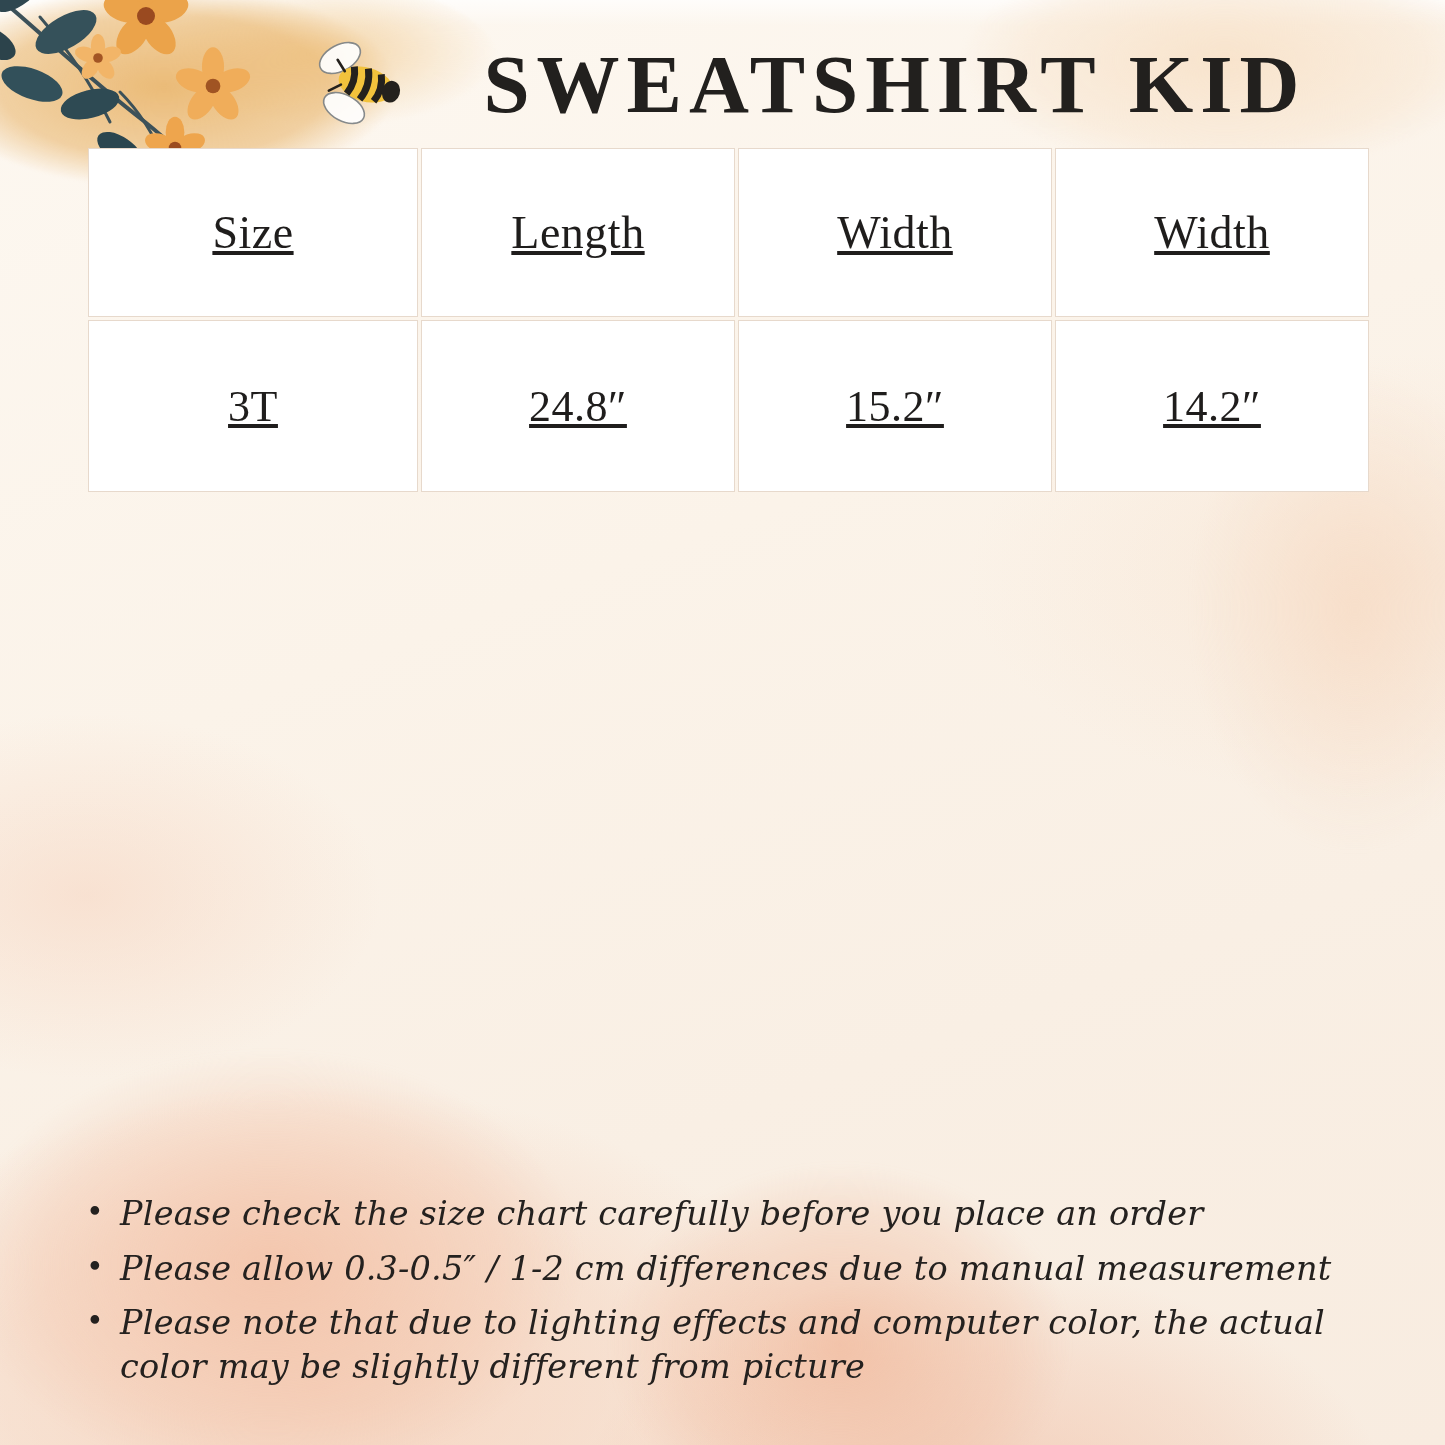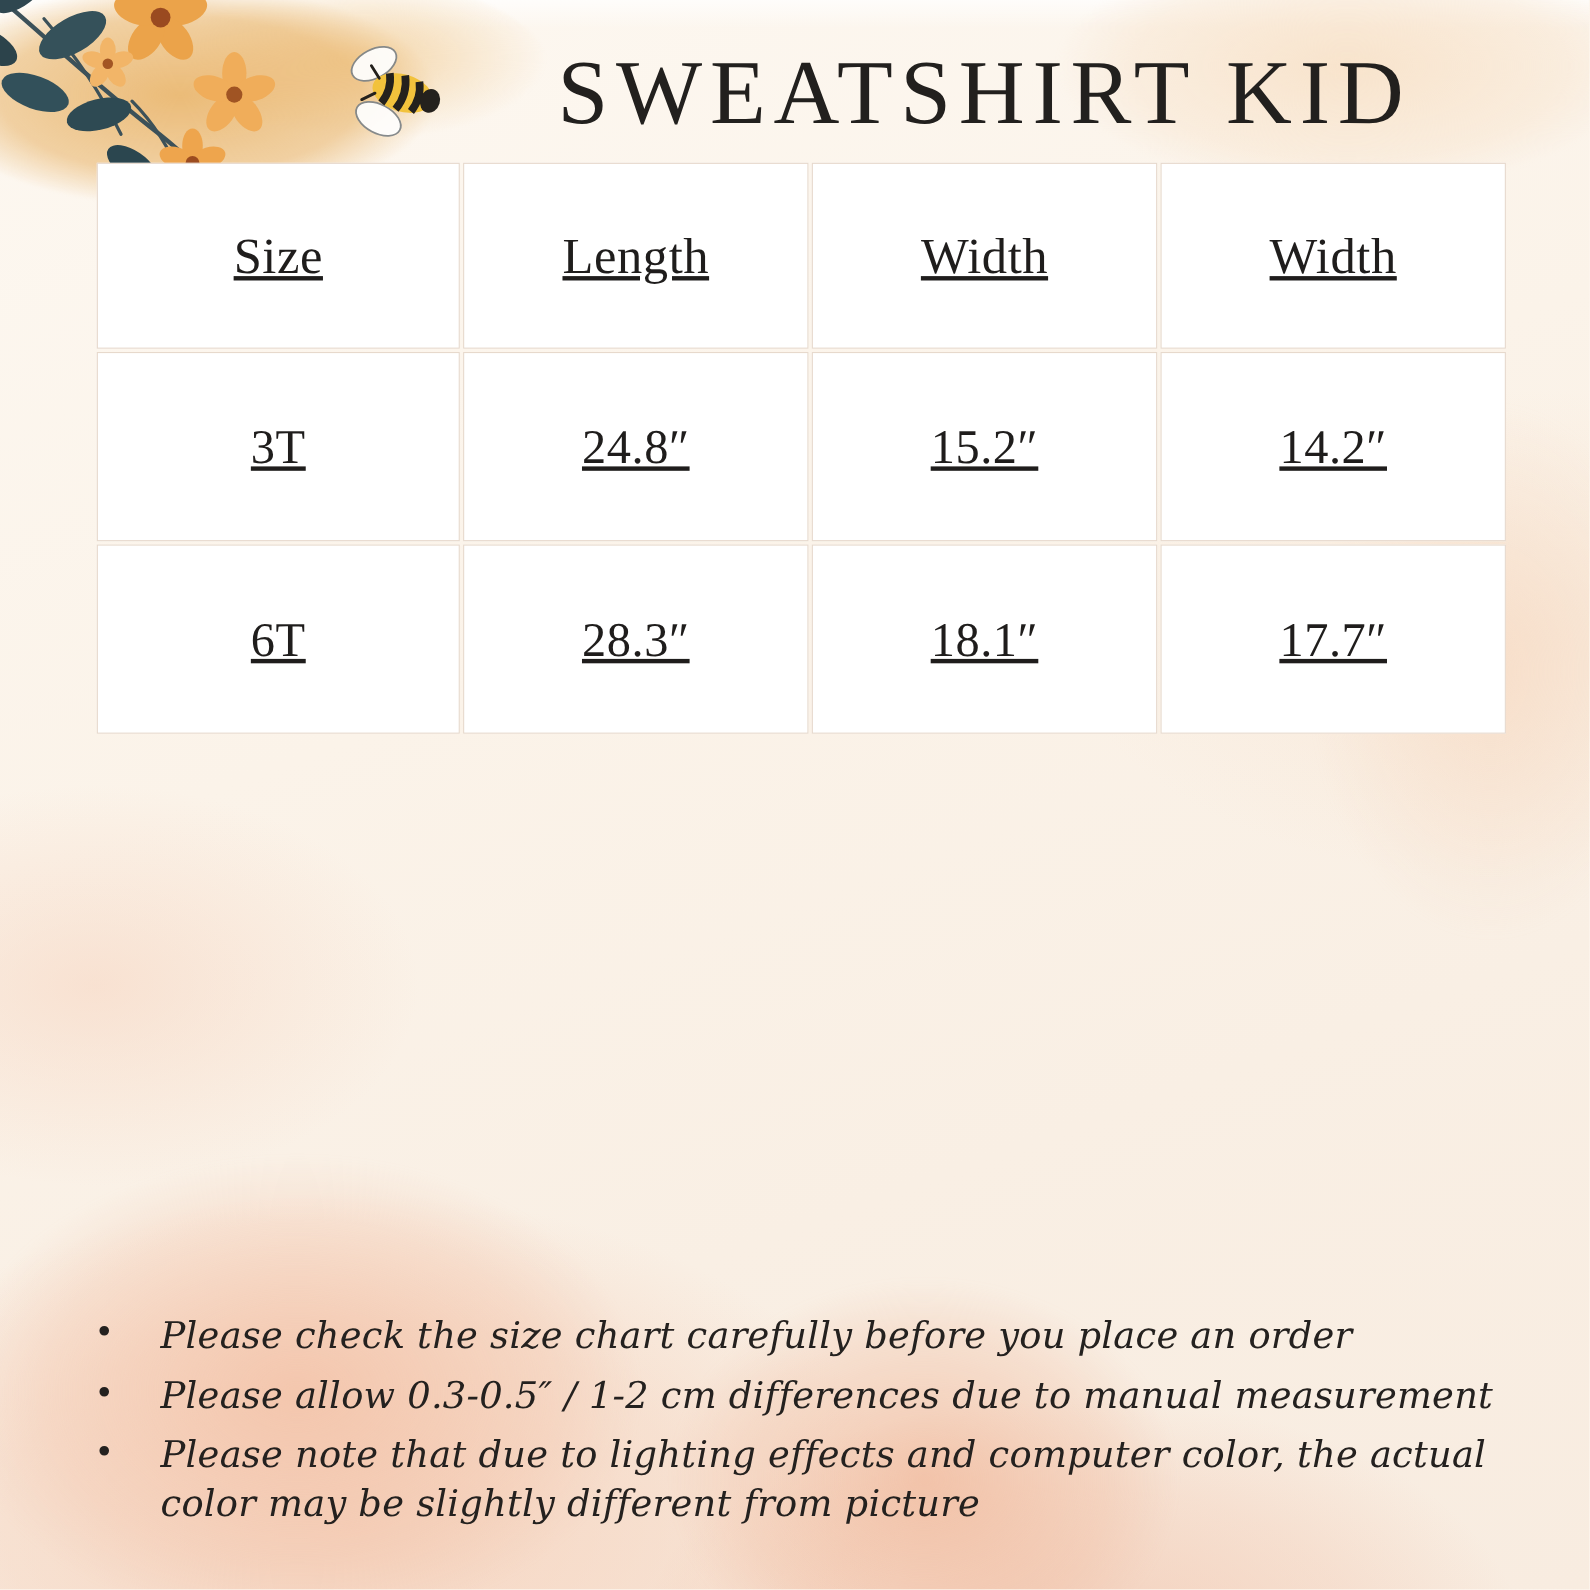--- a/index.html
+++ b/index.html
@@ -111,21 +111,21 @@
   .title {
     position: absolute;
     top: 36px;
     left: 400px;
     width: 990px;
     text-align: center;
     font-family: "Liberation Serif", serif;
     font-size: 83px;
     letter-spacing: 7px;
     color: #22201e;
-    font-weight: 400;
+    font-weight: 700;
     white-space: nowrap;
   }
 
   
   .chart-table {
     position: absolute;
     top: 145px;
     left: 85px;
     width: 1274px;
     border-collapse: separate;
@@ -171,21 +171,20 @@
   }
   .note .bullet {
     flex: 0 0 auto;
     width: 34px;
     font-size: 30px;
     line-height: 1.30;
     text-align: left;
   }
   .note .note-text {
     flex: 1 1 auto;
-    margin-left: 26px;
   }
 </style>
 </head>
 <body>
 
 <div class="page">
 
   <div class="paper-edge"></div>
   <div class="blob blob-top-left"></div>
   <div class="blob blob-top-right"></div>
@@ -286,26 +285,20 @@
         <td>Length</td>
         <td>Width</td>
         <td>Width</td>
       </tr>
       <tr>
         <td>3T</td>
         <td>24.8″</td>
         <td>15.2″</td>
         <td>14.2″</td>
       </tr>
-      <tr>
-        <td>6T</td>
-        <td>28.3″</td>
-        <td>18.1″</td>
-        <td>17.7″</td>
-      </tr>
     </tbody>
   </table>
 
   <div class="notes">
     <div class="note">
       <span class="bullet">•</span>
       <span class="note-text">Please check the size chart carefully before you place an order</span>
     </div>
     <div class="note">
       <span class="bullet">•</span>

